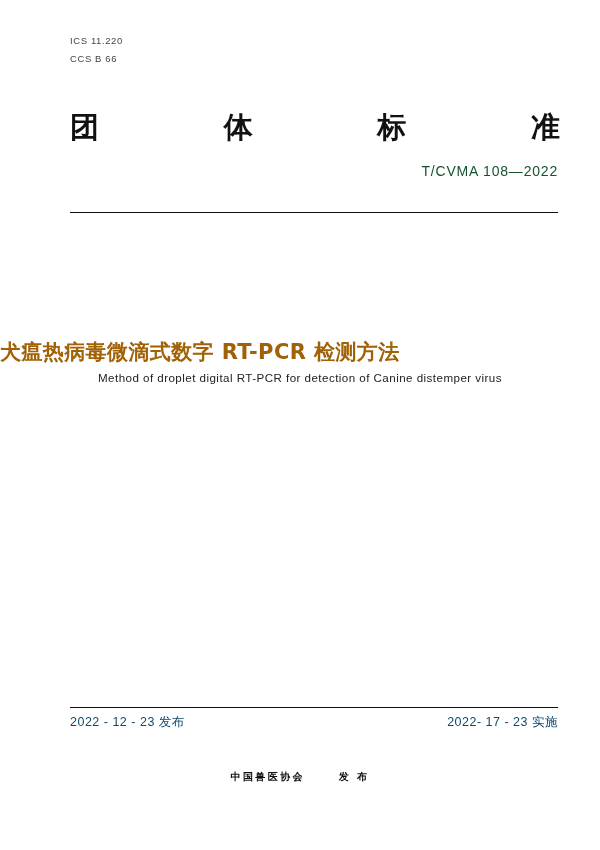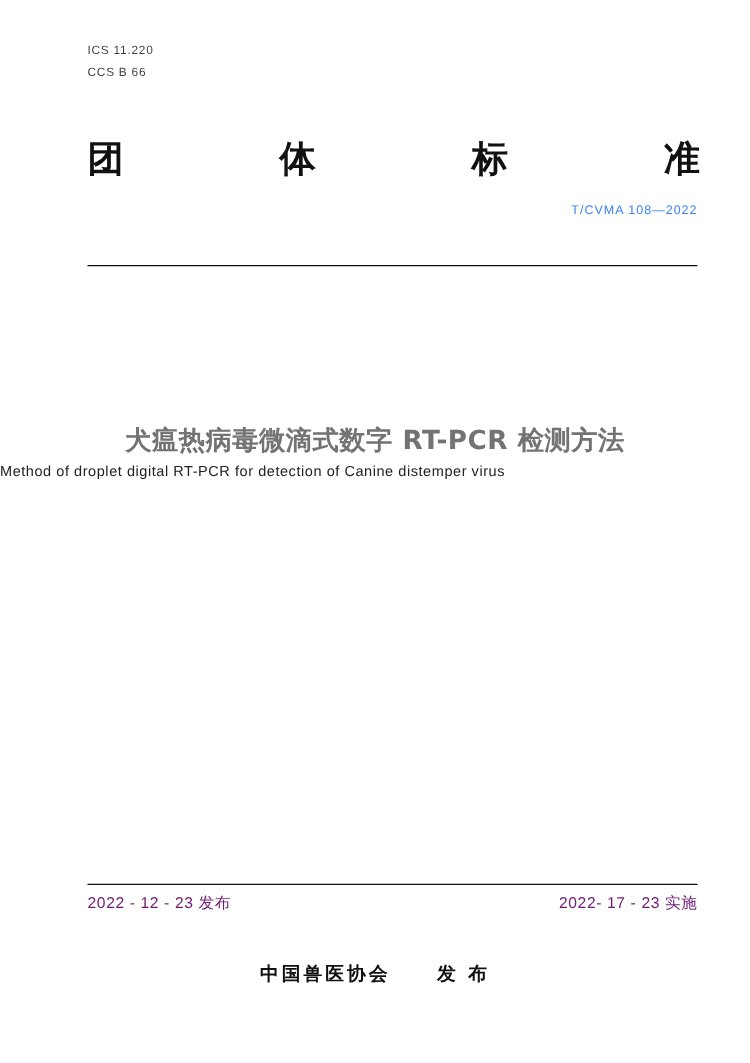--- a/index.html
+++ b/index.html
@@ -51,23 +51,23 @@
   }
   .std-word span {
     display: inline-block;
   }
 
   
   .std-no {
     position: absolute;
     right: 42px;
     top: 163px;
-    font-size: 10px;
+    font-size: 14px;
     letter-spacing: 0.8px;
-    color: #3b82f6;
+    color: #14532d;
     white-space: nowrap;
   }
 
   
   .rule-top {
     position: absolute;
     left: 70px;
     right: 42px;
     top: 212px;
     border-top: 1.6px solid #111;
@@ -79,59 +79,59 @@
     top: 707px;
     border-top: 1.1px solid #111;
   }
 
   
   .title-cn {
     position: absolute;
     left: 0;
     right: 0;
     top: 338px;
-    text-align: center;
     font-family: "DejaVu Sans", sans-serif;
     font-size: 21px;
     font-weight: bold;
     letter-spacing: 0.4px;
-    color: #737373;
+    color: #a16207;
   }
   .title-en {
     position: absolute;
     left: 0;
     right: 0;
     top: 371px;
+    text-align: center;
     font-size: 11.6px;
     letter-spacing: 0.45px;
     color: #222;
   }
 
   
   .dates {
     position: absolute;
     left: 70px;
     right: 42px;
     top: 714px;
     display: flex;
     justify-content: space-between;
     font-size: 12.5px;
     letter-spacing: 0.5px;
-    color: #701a75;
+    color: #0c4a6e;
   }
 
   
   .publisher {
     position: absolute;
     left: 0;
     right: 0;
     top: 770px;
     text-align: center;
     font-family: "DejaVu Sans", sans-serif;
-    font-size: 15px;
+    font-size: 10px;
     font-weight: bold;
     letter-spacing: 2.4px;
     color: #111;
   }
   .publisher .gap {
     display: inline-block;
     width: 22px;
   }
 </style>
 </head>

